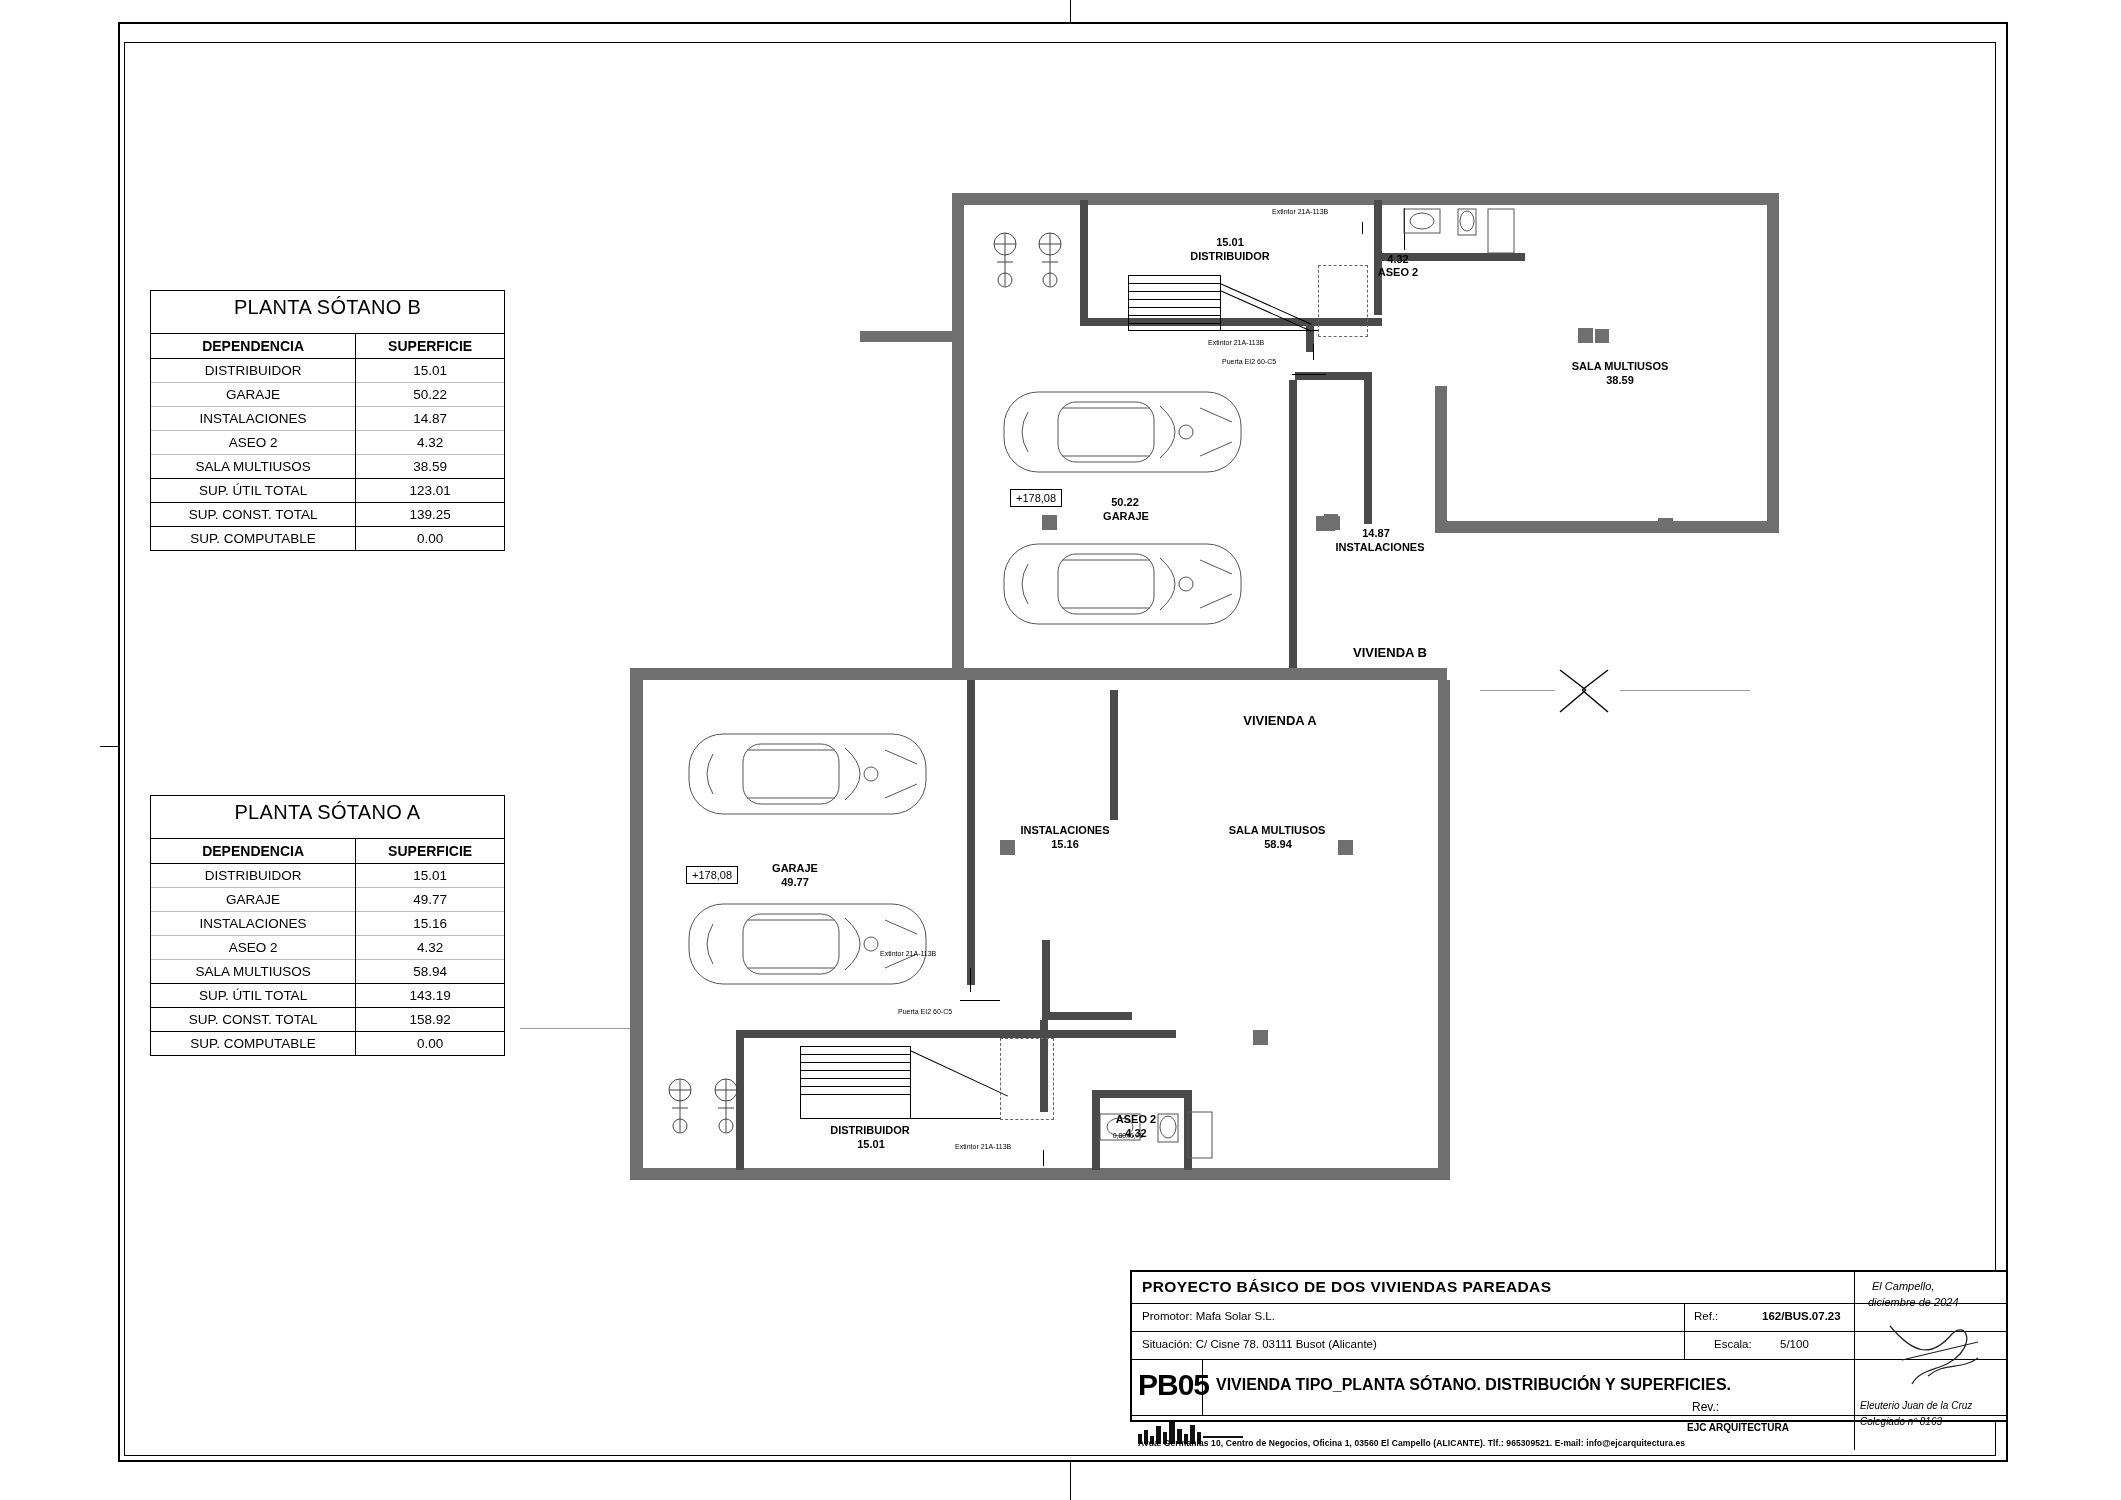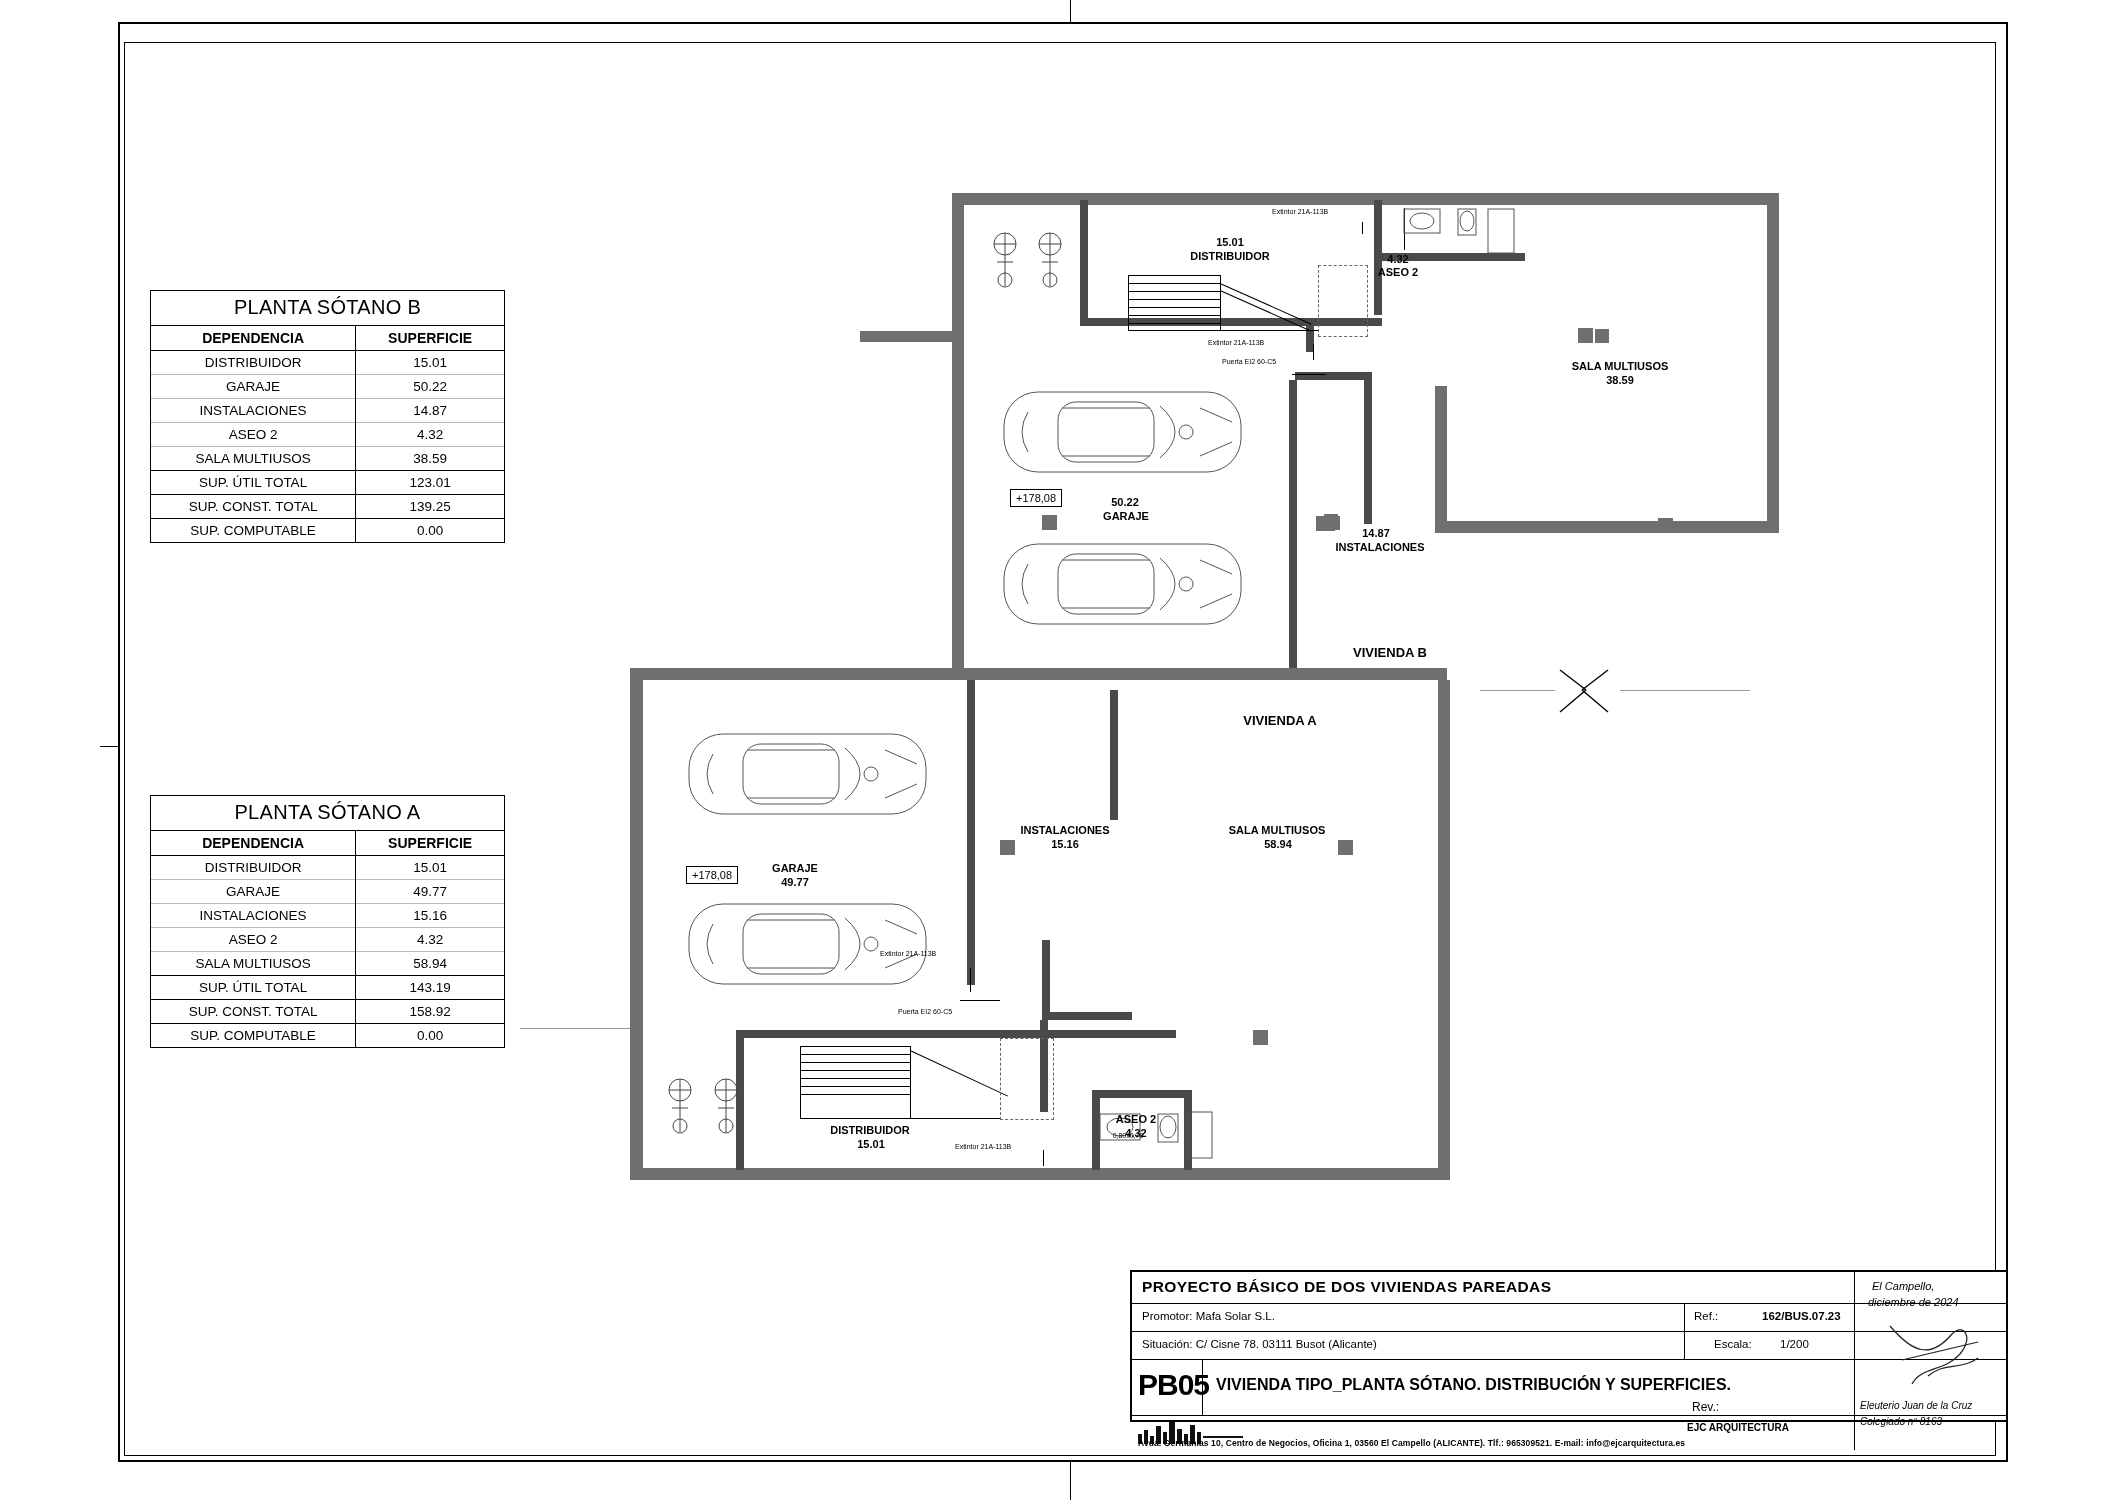--- a/index.html
+++ b/index.html
@@ -4,21 +4,21 @@
 <style>
   html,body{margin:0;padding:0;background:#ffffff;}
   body{font-family:"Liberation Sans",sans-serif;}
   #sheet{position:relative;width:2121px;height:1500px;background:#ffffff;overflow:hidden;}
   .frame-outer{position:absolute;left:118px;top:22px;width:1890px;height:1440px;border:2px solid #000;box-sizing:border-box;}
   .frame-inner{position:absolute;left:124px;top:42px;width:1872px;height:1414px;border:1px solid #000;box-sizing:border-box;}
   .tickmark{position:absolute;background:#000;}
 
   
   .area-table{position:absolute;border:1px solid #000;background:#fff;box-sizing:border-box;}
-  .area-table .ttitle{font-size:20px;text-align:center;padding:5px 0 6px;border-bottom:1px solid #000;letter-spacing:.3px;}
+  .area-table .ttitle{font-size:20px;text-align:center;padding:5px 0 14px;border-bottom:1px solid #000;letter-spacing:.3px;}
   .area-table table{border-collapse:collapse;width:100%;}
   .area-table td{font-size:13.5px;text-align:center;padding:4px 2px;border:0;}
   .area-table tr.hdr td{font-weight:bold;font-size:14px;border-bottom:1px solid #000;}
   .area-table td.c1{width:58%;border-right:1px solid #000;}
   .area-table tr.sep td{border-top:1px solid #000;}
   .area-table tr.line td{border-top:1px solid #bcbcbc;}
 
   
   .wall{position:absolute;background:#6f6f6f;}
   .wall-d{position:absolute;background:#4a4a4a;}
@@ -389,21 +389,21 @@
     <div class="vline" style="left:552px;top:32px;height:56px;"></div>
     <div class="vline" style="left:722px;top:0;height:178px;"></div>
     <div class="vline" style="left:70px;top:88px;height:56px;"></div>
 
     <div class="tb-title">PROYECTO BÁSICO DE DOS VIVIENDAS PAREADAS</div>
     <div class="tb-txt" style="left:10px;top:38px;">Promotor: Mafa Solar S.L.</div>
     <div class="tb-txt" style="left:10px;top:66px;">Situación: C/ Cisne 78. 03111 Busot (Alicante)</div>
     <div class="tb-txt" style="left:562px;top:38px;">Ref.:</div>
     <div class="tb-txt" style="left:630px;top:38px;font-weight:bold;">162/BUS.07.23</div>
     <div class="tb-txt" style="left:582px;top:66px;">Escala:</div>
-    <div class="tb-txt" style="left:648px;top:66px;">1/200</div>
+    <div class="tb-txt" style="left:648px;top:66px;">5/100</div>
     <div class="tb-code" style="left:6px;top:96px;">PB05</div>
     <div class="tb-main" style="left:84px;top:104px;">VIVIENDA TIPO_PLANTA SÓTANO. DISTRIBUCIÓN Y SUPERFICIES.</div>
     <div class="tb-txt" style="left:560px;top:128px;font-size:12px;">Rev.:</div>
 
     <svg class="logo" style="left:6px;top:148px;" width="120" height="24" viewBox="0 0 120 24">
       <g fill="#111">
         <rect x="0" y="14" width="4" height="10"></rect>
           <rect x="6" y="10" width="4" height="14"></rect>
         <rect x="12" y="16" width="4" height="8"></rect>
           <rect x="18" y="6" width="5" height="18"></rect>

